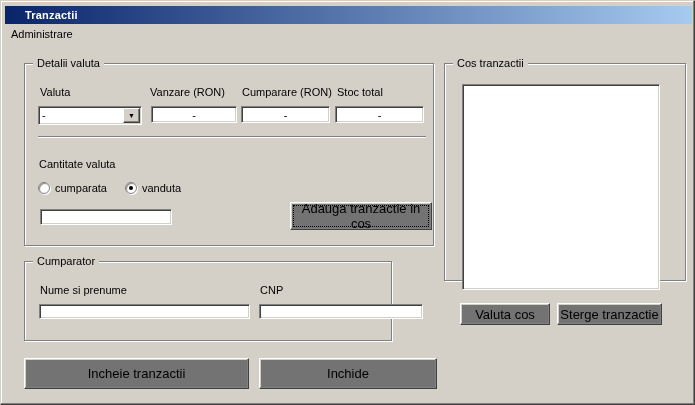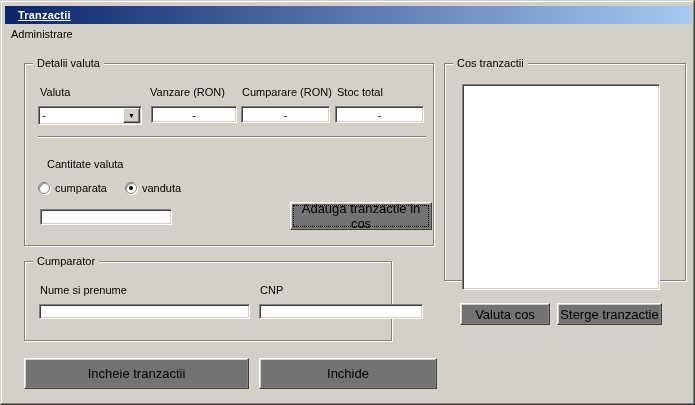--- a/index.html
+++ b/index.html
@@ -19,23 +19,22 @@
     border-top: 1px solid #d4d0c8;
     box-shadow: inset -1px -1px 0 #808080, inset 1px 1px 0 #ffffff;
     overflow: hidden;
   }
   .titlebar {
     position: absolute; left:4px; top:5px; width:687px; height:18px;
     background: linear-gradient(to right, #0a246a, #a6caf0);
     display: flex; align-items: center;
   }
   .titlebar .title-text {
-    color: #ffffff; font-weight: bold; padding-left: 13px; font-size: 11px;
+    color: #ffffff; font-weight: bold; padding-left: 20px; font-size: 11px;
     letter-spacing: 0.2px;
-    text-decoration: underline;
   }
   .menubar {
     position: absolute; left:4px; top:23px; width:687px; height:19px;
     display: flex; align-items: center;
   }
   .menu-item { padding: 2px 6px; cursor: default; }
   .groupbox {
     position: absolute;
     border: 1px solid #808080;
     box-shadow: inset 1px 1px 0 #ffffff, 1px 1px 0 #ffffff;
@@ -124,21 +123,21 @@
     <input class="field sunken center" style="left: 126px; top: 42px; width: 86px; height: 17px;" readonly="" value="-">
 
     <span class="lbl" style="left:217px; top:22px;">Cumparare (RON)</span>
     <input class="field sunken center" style="left: 216px; top: 42px; width: 89px; height: 17px;" readonly="" value="-">
 
     <span class="lbl" style="left:312px; top:22px;">Stoc total</span>
     <input class="field sunken center" style="left: 310px; top: 42px; width: 89px; height: 17px;" readonly="" value="-">
 
     <div class="separator" style="left:13px; top:72px; width:388px;"></div>
 
-    <span class="lbl" style="left:22px; top:94px;text-align:center;">Cantitate valuta</span>
+    <span class="lbl" style="left:14px; top:94px;text-align:center;">Cantitate valuta</span>
 
     <div class="radio-group" style="left:13px; top:117px; height:14px;">
       <span class="radio-opt">
         <span class="radio-circle"></span>
         <span>cumparata</span>
       </span>
       <span class="radio-opt">
         <span class="radio-circle checked"></span>
         <span>vanduta</span>
       </span>

